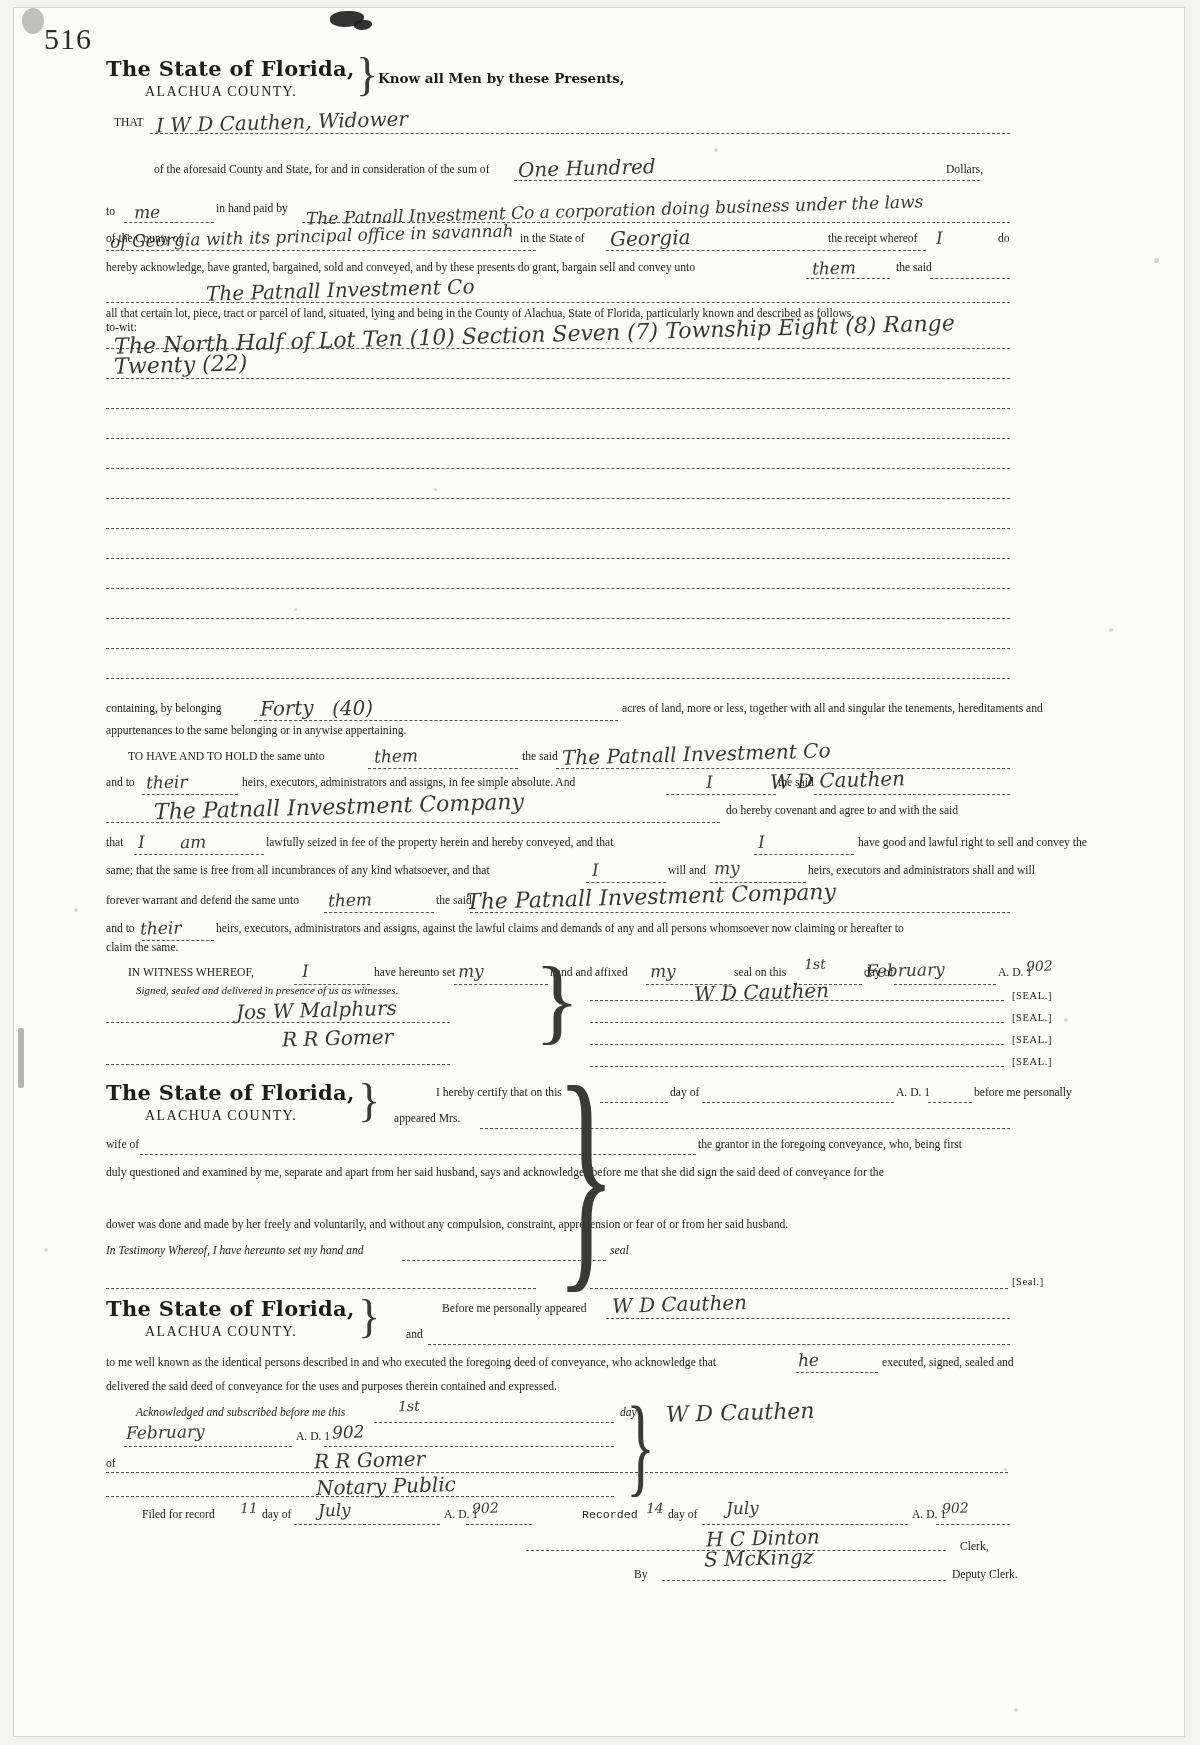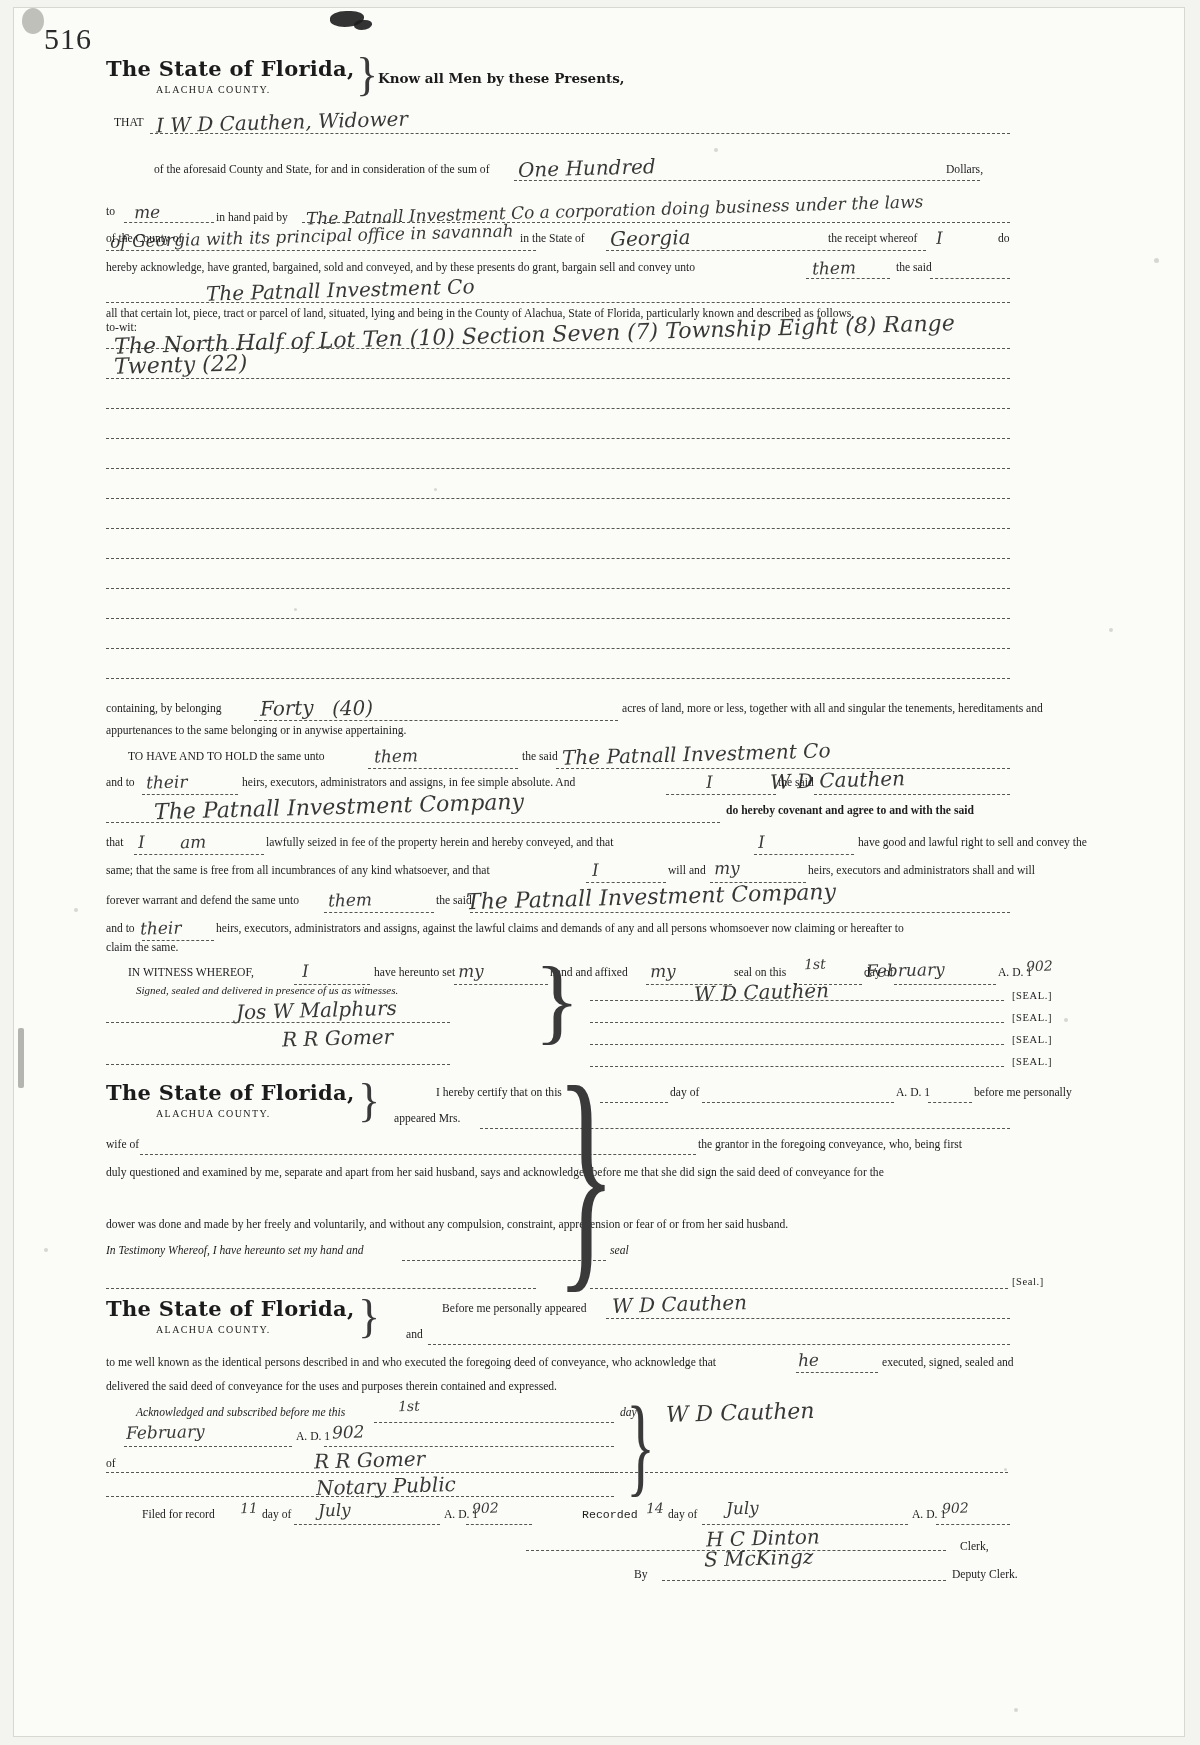--- a/index.html
+++ b/index.html
@@ -27,22 +27,22 @@
     font-size:30px; color:#2a2a2a; letter-spacing:1px;
   }
   
   .state-head {
     font-family:"DejaVu Serif", serif;
     font-size:21px; font-weight:bold; color:#1b1b1b;
     letter-spacing:.3px;
   }
   .county {
     font-family:"Liberation Serif", serif;
-    font-size:10px; letter-spacing:1.4px; color:#1b1b1b;
-    margin-left:42px;
+    font-size:14px; letter-spacing:1.4px; color:#1b1b1b;
+    margin-left:31px;
   }
   .know-all {
     font-family:"DejaVu Serif", serif;
     font-size:13.5px; font-weight:bold; color:#1b1b1b;
   }
   .body-txt {
     font-family:"Liberation Serif", serif;
     font-size:11.6px; color:#1d1d1d; line-height:1.05;
   }
   .small-ital {
@@ -117,21 +117,21 @@
     <div class="lbl" style="left:0; top:5px;margin-left:48px;">of the aforesaid County and State, for and in consideration of the sum of</div>
     <div class="rule" style="left:408px; top:22px; width:466px;"></div>
     <div class="hand lg abs" style="left:412px; top:-2px;">One Hundred</div>
     <div class="lbl" style="left:840px; top:5px;">Dollars,</div>
   </div>
 
   <div class="abs" style="left:92px; top:192px; width:1000px; height:26px;">
     <div class="lbl" style="left:0; top:5px;">to</div>
     <div class="rule" style="left:18px; top:22px; width:90px;"></div>
     <div class="hand md abs" style="left:28px; top:2px;">me</div>
-    <div class="lbl" style="left:110px; top:11px;">in hand paid by</div>
+    <div class="lbl" style="left:110px; top:2px;">in hand paid by</div>
     <div class="rule" style="left:196px; top:22px; width:708px;"></div>
     <div class="hand md abs" style="left:200px; top:0px;">The Patnall Investment Co a corporation doing business under the laws</div>
   </div>
 
   <div class="abs" style="left:92px; top:216px; width:1000px; height:28px;">
     <div class="lbl" style="left:0; top:8px;">of the County of</div>
     <div class="rule" style="left:0px; top:26px; width:430px;"></div>
     <div class="hand md abs" style="left:4px; top:2px;">of Georgia with its principal office in savannah</div>
     <div class="lbl" style="left:414px; top:8px;">in the State of</div>
     <div class="rule" style="left:500px; top:26px; width:320px;"></div>
@@ -204,21 +204,21 @@
     <div class="rule" style="left:560px; top:26px; width:110px;"></div>
     <div class="hand md abs" style="left:600px; top:4px;">I</div>
     <div class="lbl" style="left:672px; top:8px;">the said</div>
     <div class="rule" style="left:708px; top:26px; width:196px;"></div>
     <div class="hand lg abs" style="left:664px; top:0px;">W D Cauthen</div>
   </div>
 
   <div class="abs" style="left:92px; top:788px; width:1000px; height:28px;">
     <div class="rule" style="left:0px; top:26px; width:614px;"></div>
     <div class="hand xl abs" style="left:48px; top:-2px;">The Patnall Investment Company</div>
-    <div class="lbl" style="left:620px; top:8px;font-weight:bold;">do hereby covenant and agree to and with the said</div>
+    <div class="lbl" style="left:620px; top:8px;">do hereby covenant and agree to and with the said</div>
   </div>
 
   <div class="abs" style="left:92px; top:820px; width:1000px; height:28px;">
     <div class="lbl" style="left:0; top:8px;">that</div>
     <div class="rule" style="left:28px; top:26px; width:130px;"></div>
     <div class="hand md abs" style="left:32px; top:4px;">I</div>
     <div class="hand md abs" style="left:74px; top:4px;">am</div>
     <div class="lbl" style="left:160px; top:8px;">lawfully seized in fee of the property herein and hereby conveyed, and that</div>
     <div class="rule" style="left:648px; top:26px; width:100px;"></div>
     <div class="hand md abs" style="left:652px; top:4px;">I</div>

